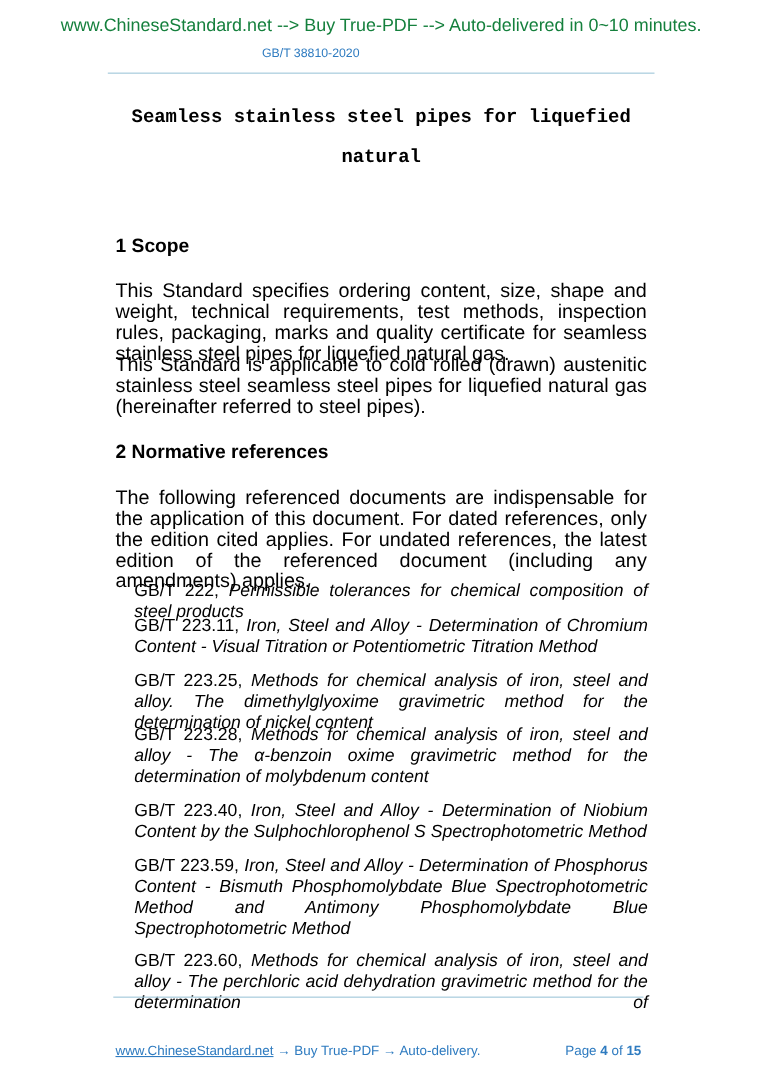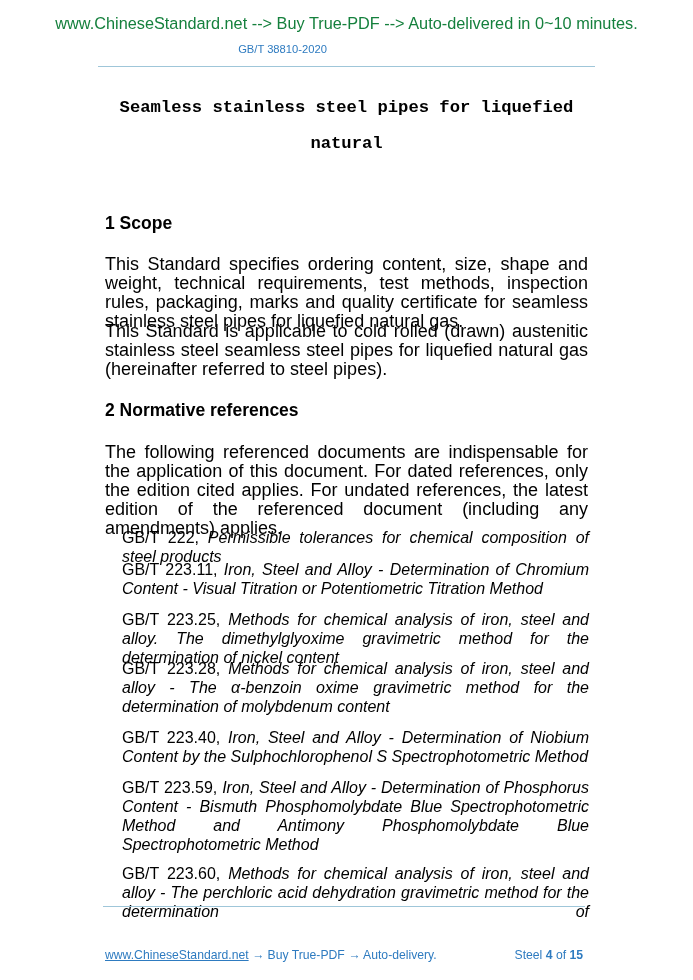--- a/index.html
+++ b/index.html
@@ -160,18 +160,18 @@
   <p class="ref"><span class="ref-code">GB/T 223.59, </span><span class="ref-title">Iron, Steel and Alloy - Determination of Phosphorus Content - Bismuth Phosphomolybdate Blue Spectrophotometric Method and Antimony Phosphomolybdate Blue Spectrophotometric Method</span></p>
 </div>
 <div class="refs" style="top:847px;margin-top:17px;">
   <p class="ref" style="text-align-last: justify;"><span class="ref-code">GB/T 223.60, </span><span class="ref-title">Methods for chemical analysis of iron, steel and alloy - The perchloric acid dehydration gravimetric method for the determination of</span></p>
 </div>
 
 <div class="footer-rule"></div>
 <div class="footer">
   <span class="footer-link">www.ChineseStandard.net</span><span> → Buy True-PDF → Auto-delivery.</span>
   <span class="footer-page">
-    <span>Steel</span>
+    <span>Page</span>
     <b>4</b>
     <span>of</span>
     <b>15</b>
   </span>
 </div>
 
 </body></html>

